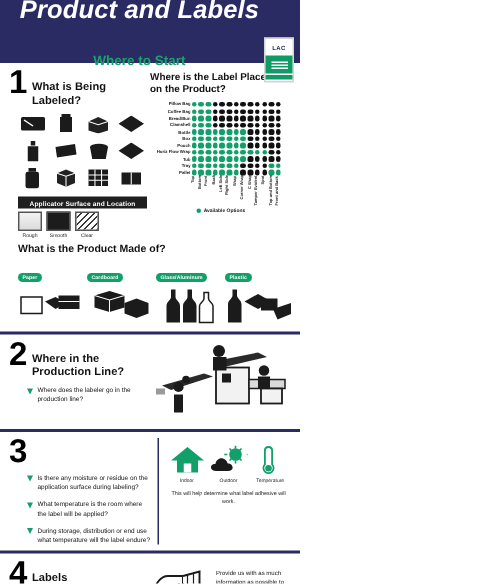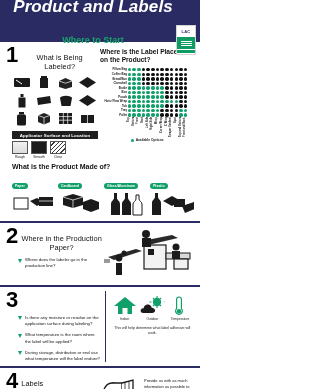--- a/index.html
+++ b/index.html
@@ -36,21 +36,21 @@
   .logo-cap { width:18px; height:3px; background:#0f9c64; margin-top:1px; }
 
   
   .section { position: relative; padding: 4px 6px 2px 6px; }
   .divider { height: 2px; background:#2b2b63; margin: 2px 0 0 0; }
   .sec-head { display:flex; align-items:flex-start; gap:4px; }
   .num {
     font-size: 22px; font-weight: bold; color:#000; line-height:.85;
     font-family:"Liberation Sans", sans-serif; letter-spacing:-1px;
   }
-  .sec-title { font-size: 7.4px; font-weight: normal; color:#111; padding-top:7px; letter-spacing:.05px;text-align:center;}
+  .sec-title { font-size: 7.4px; font-weight: bold; color:#111; padding-top:7px; letter-spacing:.05px;}
   .sub-title { font-size: 6.6px; font-weight: bold; color:#111; line-height:1.25; }
 
   
   .s1 { display:flex; gap:2px; }
   .s1-left { width: 96px; }
   .s1-right { width: 98px; padding-top:2px; }
   .icon-grid { display:grid; grid-template-columns:repeat(4,1fr); gap:3px 2px; margin:4px 0 0 6px; width:86px;}
   .pic { width:19px; height:15px; display:flex; align-items:center; justify-content:center; }
   .pic svg { display:block; }
 
@@ -754,21 +754,21 @@
     </div>
   </div>
 
   <div class="divider"></div>
 
   <div class="section">
     <div class="s2">
       <div class="s2-left">
         <div class="sec-head">
           <div class="num">2</div>
-          <div class="sec-title">Where in the Production Paper?</div>
+          <div class="sec-title">Where in the Production Line?</div>
         </div>
         <div class="bullet">
           <div class="tri"></div>
           <div class="btxt">Where does the labeler go in the production line?</div>
         </div>
       </div>
       <div class="s2-right">
         <svg width="92" height="50">
           <path d="M6 30 L34 22 L40 24 L12 33 Z" fill="#2a2a2a"></path>
           <path d="M40 14 L70 8 L76 11 L46 18 Z" fill="#2a2a2a"></path>

